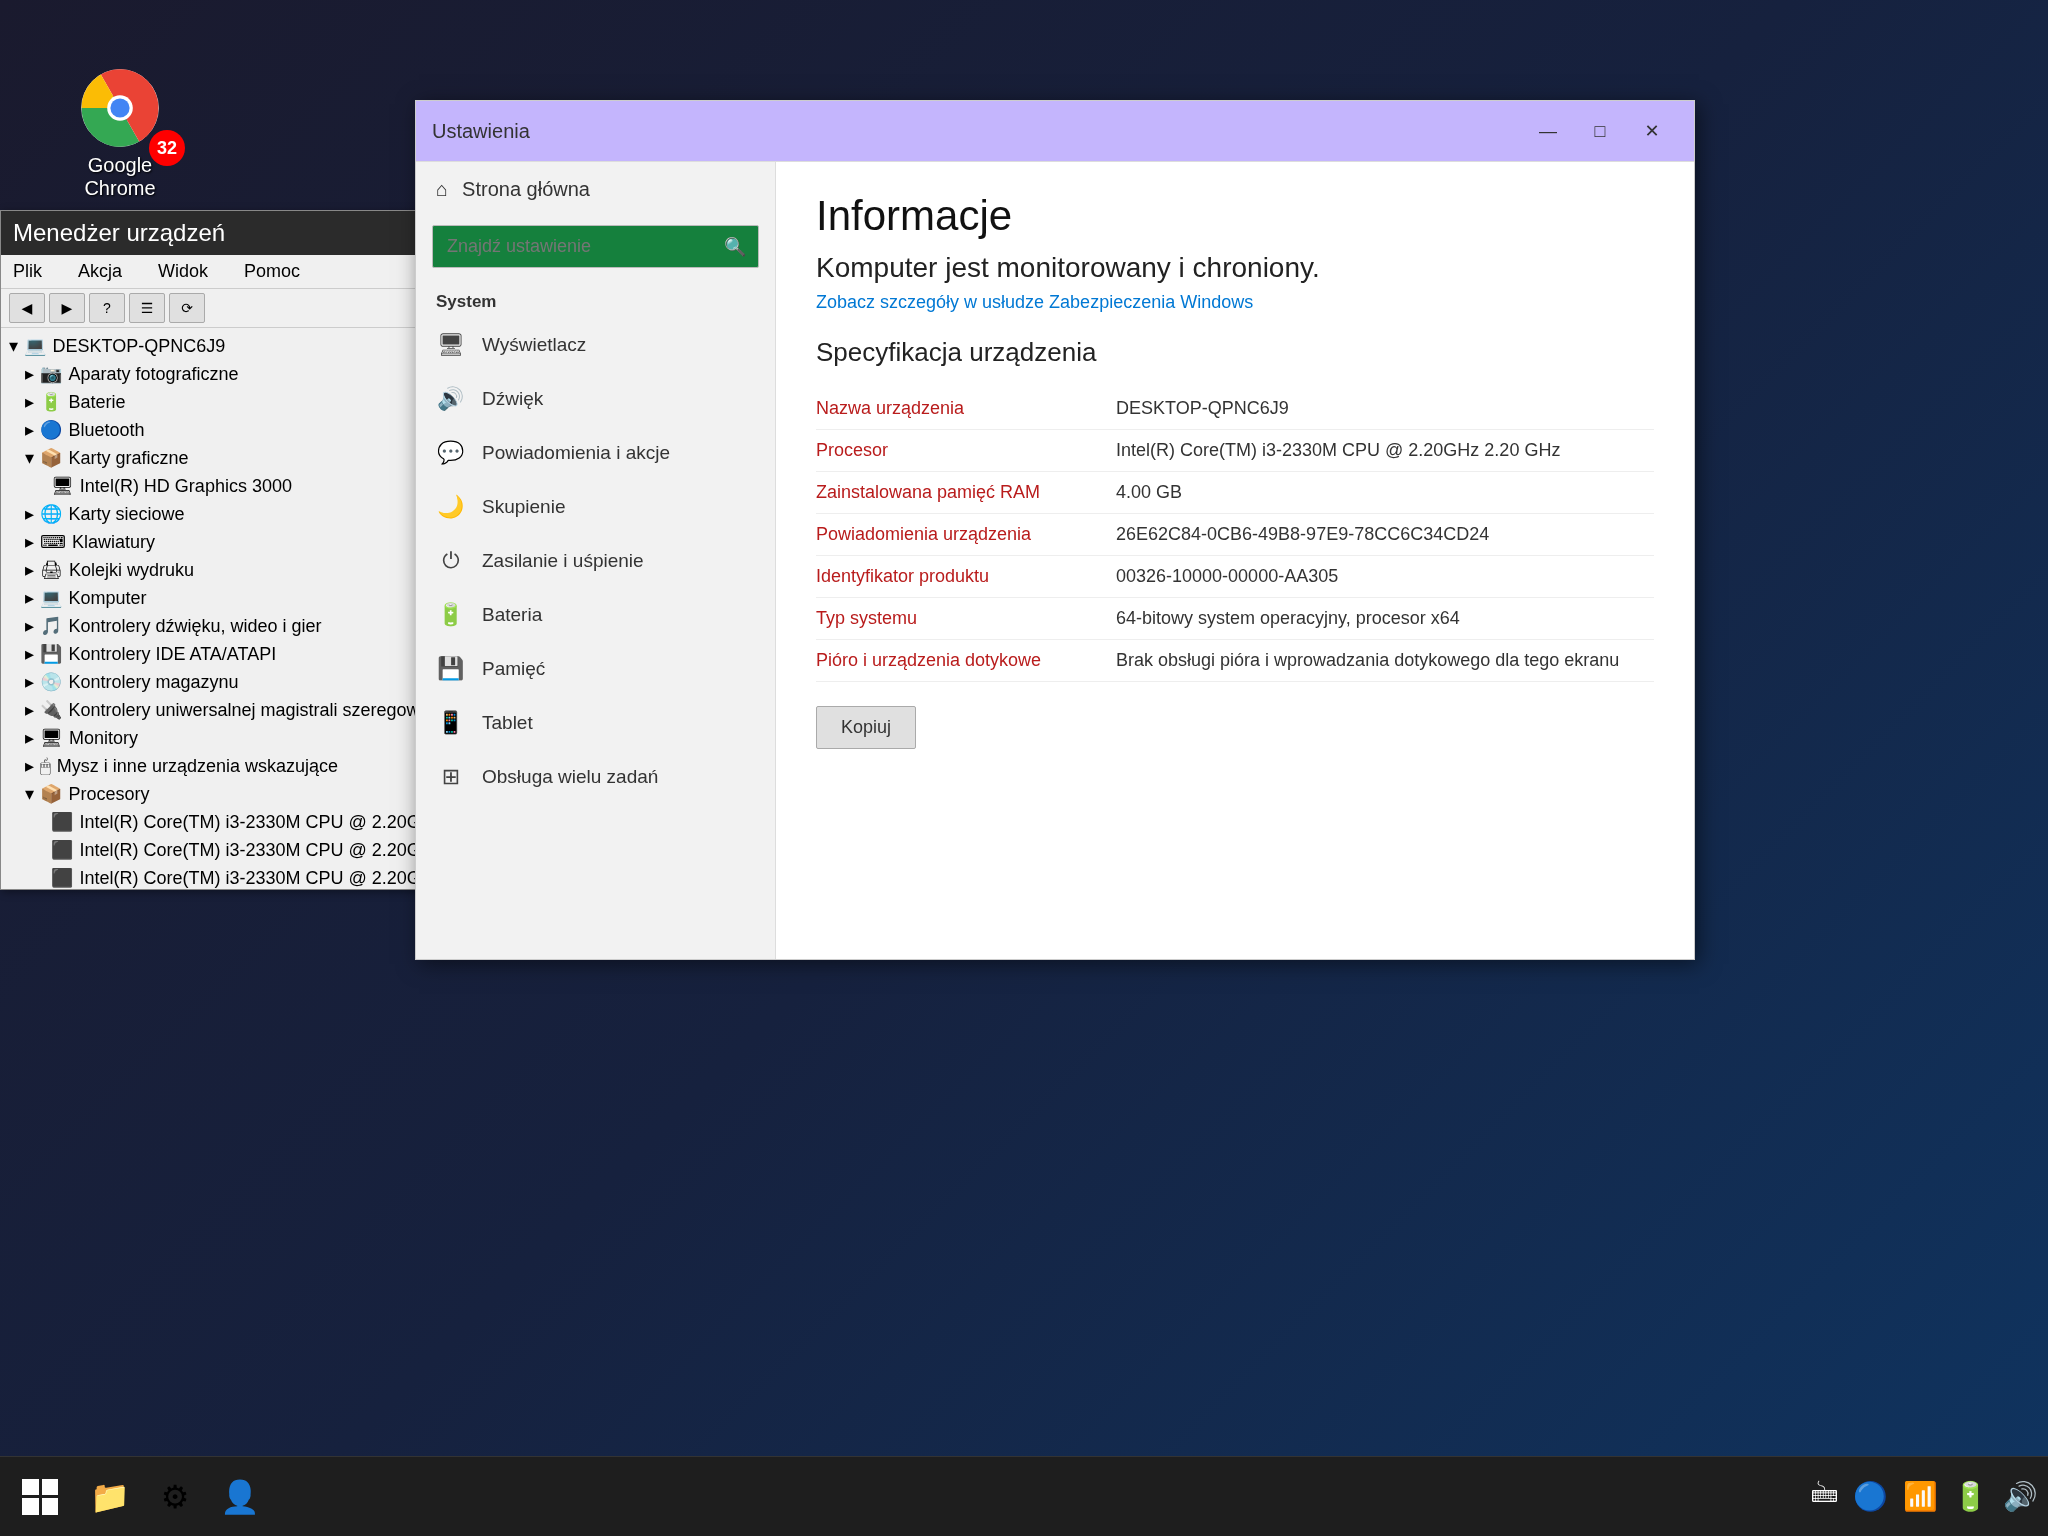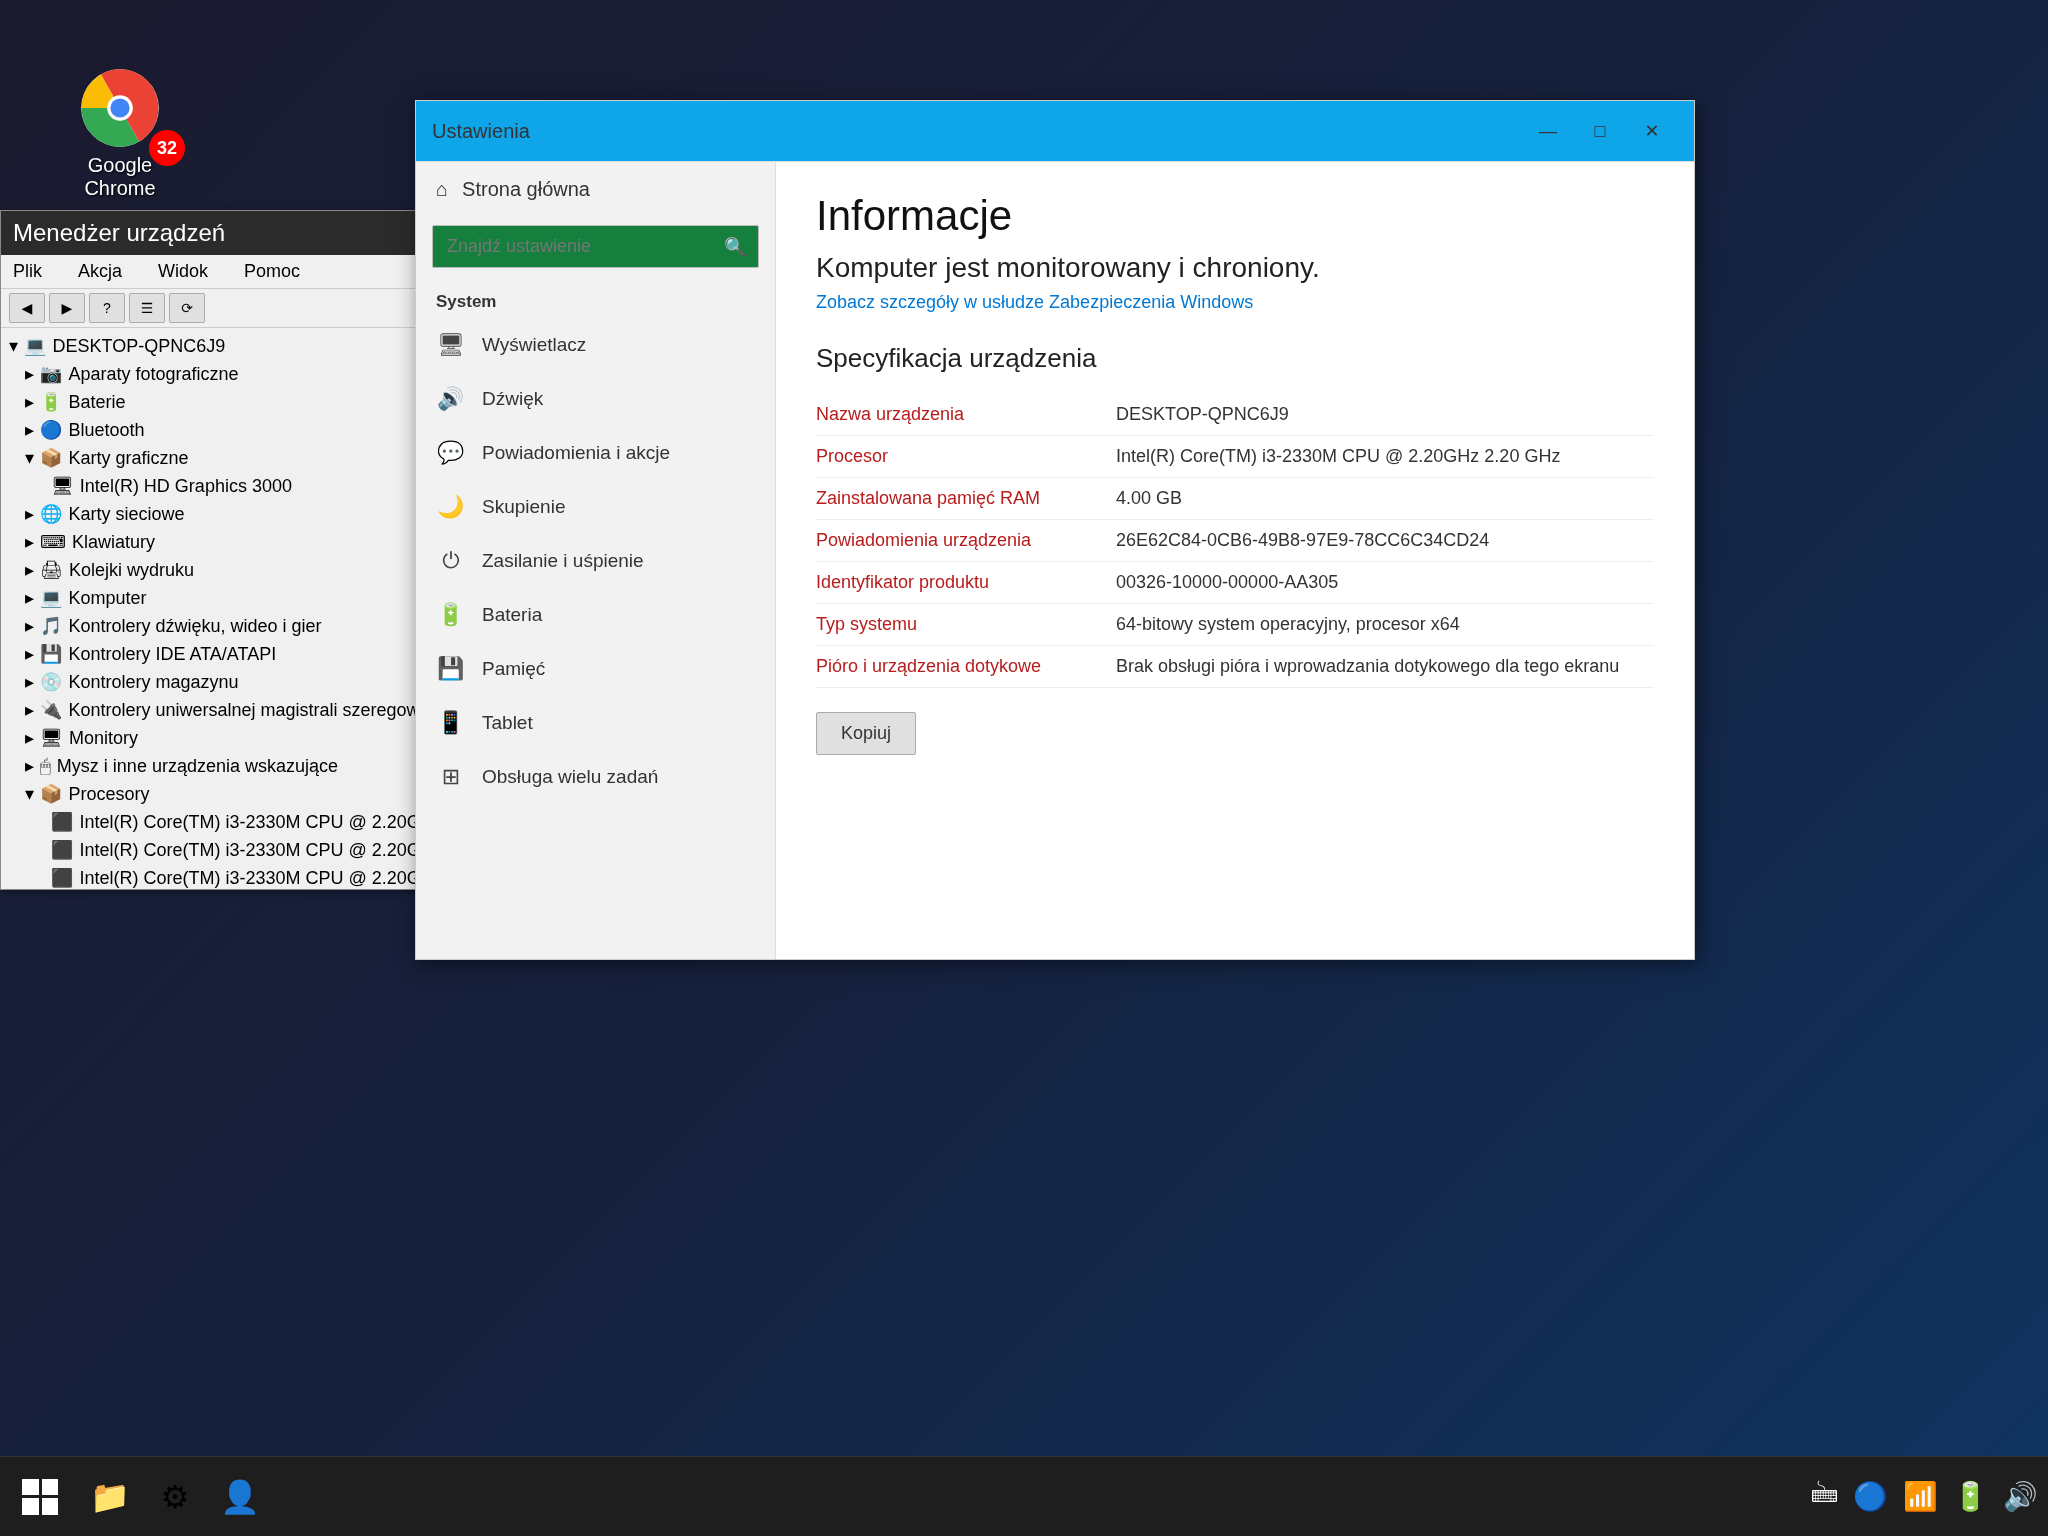--- a/index.html
+++ b/index.html
@@ -202,21 +202,21 @@
       width: 1280px;
       height: 860px;
       background: #f2f2f2;
       border: 1px solid #ccc;
       box-shadow: 4px 4px 20px rgba(0,0,0,0.5);
       display: flex;
       flex-direction: column;
     }
 
     .settings-titlebar {
-      background: #0ea5e9;
+      background: #c4b5fd;
       padding: 12px 16px;
       display: flex;
       justify-content: space-between;
       align-items: center;
       border-bottom: 1px solid #ddd;
       min-height: 50px;
     }
 
     .settings-titlebar-title {
       font-size: 20px;
@@ -325,21 +325,21 @@
     .info-security-badge {
       font-size: 28px;
       font-weight: 400;
       color: #222;
       margin-bottom: 8px;
     }
 
     .info-security-subtitle {
       font-size: 18px;
       color: #555;
-      margin-bottom: 30px;
+      margin-bottom: 24px;
     }
 
     .info-security-subtitle a {
       color: #0078d4;
       text-decoration: none;
     }
 
     .spec-title {
       font-size: 26px;
       font-weight: 400;

